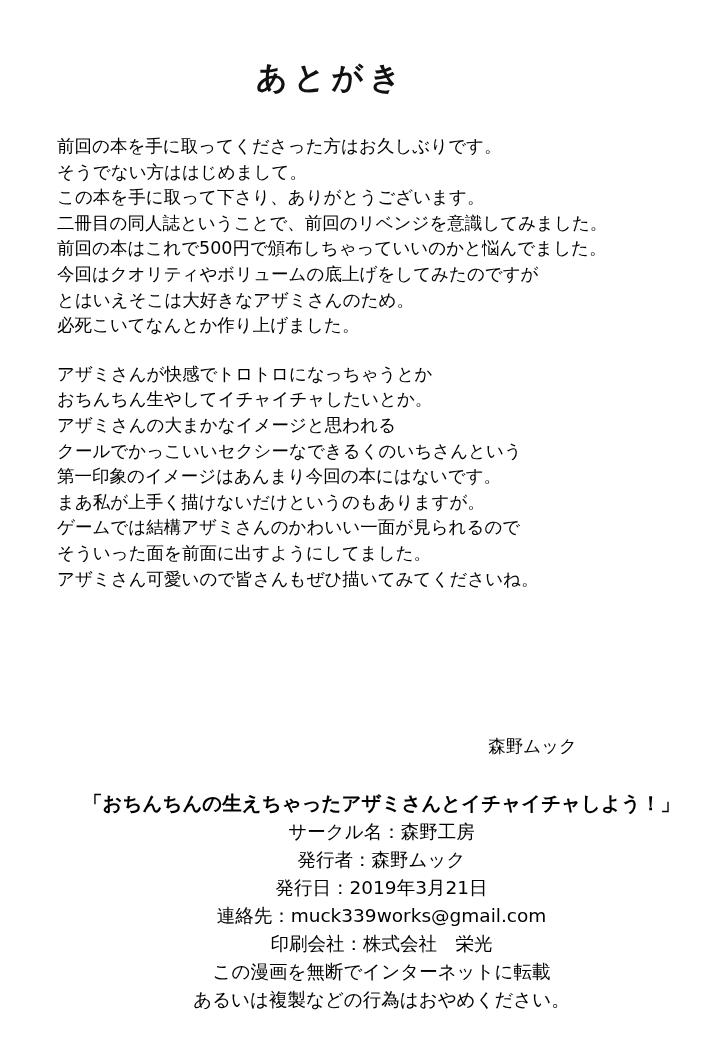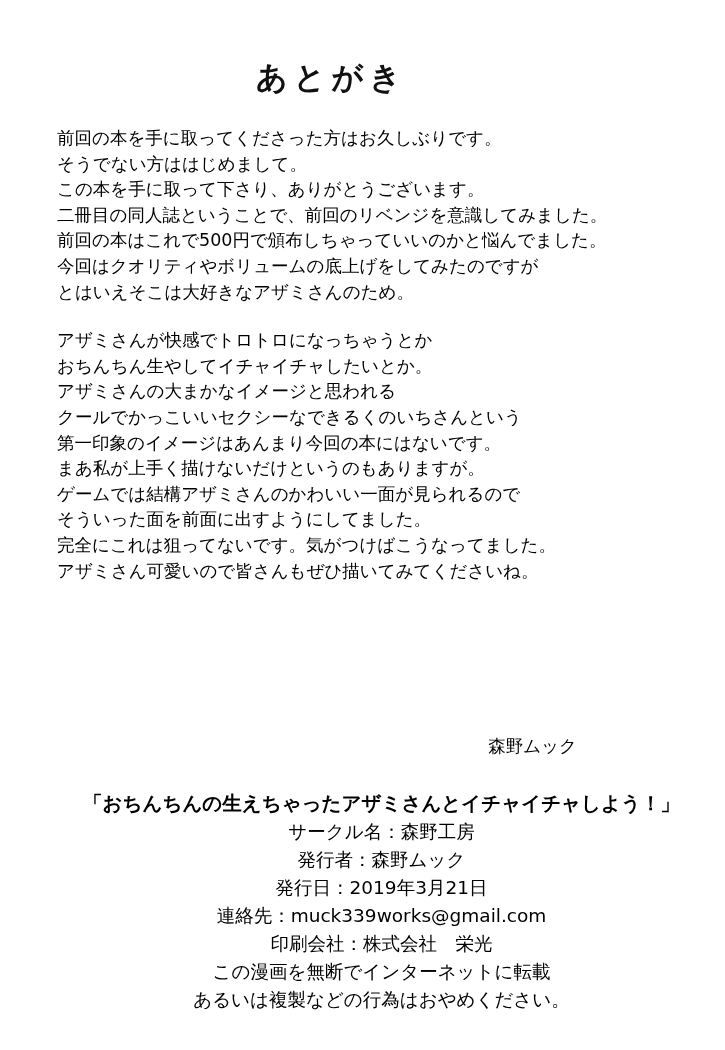--- a/index.html
+++ b/index.html
@@ -33,21 +33,21 @@
   }
   .body-block {
     margin: 0;
     padding: 0;
     position: absolute;
     left: 57px;
     top: 126px;
     width: 620px;
   }
   .para {
-    margin: 0 0 0 0;
+    margin: 8px 0 0 0;
     padding: 0;
   }
   .para + .para {
     margin-top: 23px;
   }
   .line {
     font-family: "DejaVu Sans", sans-serif;
     font-size: 17.5px;
     line-height: 25.6px;
     white-space: pre;
@@ -100,32 +100,32 @@
   <div class="body-block">
 
     <div class="para">
       <div class="line">前回の本を手に取ってくださった方はお久しぶりです。</div>
       <div class="line">そうでない方ははじめまして。</div>
       <div class="line">この本を手に取って下さり、ありがとうございます。</div>
       <div class="line">二冊目の同人誌ということで、前回のリベンジを意識してみました。</div>
       <div class="line">前回の本はこれで500円で頒布しちゃっていいのかと悩んでました。</div>
       <div class="line">今回はクオリティやボリュームの底上げをしてみたのですが</div>
       <div class="line">とはいえそこは大好きなアザミさんのため。</div>
+      <div class="line">必死こいてなんとか作り上げました。</div>
     </div>
 
     <div class="para">
       <div class="line">アザミさんが快感でトロトロになっちゃうとか</div>
       <div class="line">おちんちん生やしてイチャイチャしたいとか。</div>
       <div class="line">アザミさんの大まかなイメージと思われる</div>
       <div class="line">クールでかっこいいセクシーなできるくのいちさんという</div>
       <div class="line">第一印象のイメージはあんまり今回の本にはないです。</div>
       <div class="line">まあ私が上手く描けないだけというのもありますが。</div>
       <div class="line">ゲームでは結構アザミさんのかわいい一面が見られるので</div>
       <div class="line">そういった面を前面に出すようにしてました。</div>
-      <div class="line">完全にこれは狙ってないです。気がつけばこうなってました。</div>
       <div class="line">アザミさん可愛いので皆さんもぜひ描いてみてくださいね。</div>
     </div>
 
     <div class="signature">森野ムック</div>
 
   </div>
 
   <div class="colophon">
     <div class="c-line bold">「おちんちんの生えちゃったアザミさんとイチャイチャしよう！」</div>
     <div class="c-line">サークル名：森野工房</div>

